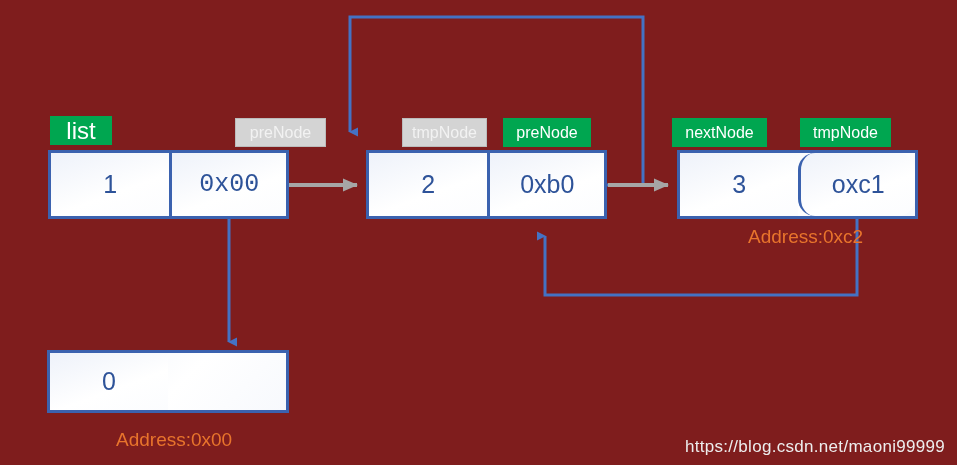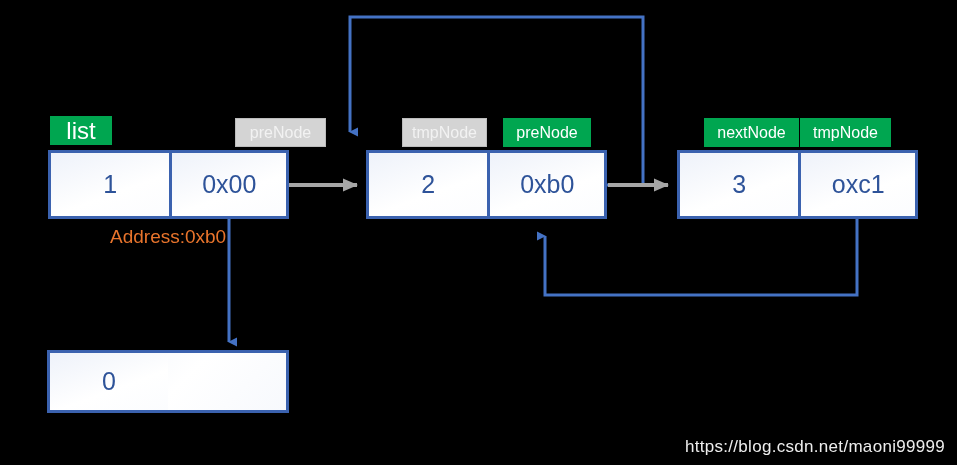--- a/index.html
+++ b/index.html
@@ -7,21 +7,21 @@
     padding: 0;
     background: #ffffff;
   }
   body {
     font-family: "Liberation Sans", sans-serif;
   }
   #canvas {
     position: relative;
     width: 957px;
     height: 465px;
-    background: #000000;
+    background: #7f1d1d;
     overflow: hidden;
   }
   .svg-layer {
     position: absolute;
     left: 0;
     top: 0;
     width: 957px;
     height: 465px;
   }
   
@@ -134,57 +134,58 @@
   <div class="tag green big" style="left:50px; top:116px; width:62px; height:29px;">
     <span>list</span>
   </div>
   <div class="tag gray" style="left:235px; top:118px; width:91px; height:29px;">
     <span>preNode</span>
   </div>
   <div class="node" style="left:48px; top:150px; width:241px; height:69px;">
     <div class="cell" style="width:120px;">
       <span>1</span>
     </div>
-    <div class="cell right" style="width:118px;">
+    <div class="cell right" style="width:118px;font-family:Liberation Mono, monospace;">
       <span>0x00</span>
     </div>
   </div>
-  <div class="addr" style="left:110px; top:226px;">Address:0xb0</div>
 
   <div class="tag gray" style="left:402px; top:118px; width:85px; height:29px;">
     <span>tmpNode</span>
   </div>
   <div class="tag green" style="left:503px; top:118px; width:88px; height:29px;">
     <span>preNode</span>
   </div>
   <div class="node" style="left:366px; top:150px; width:241px; height:69px;">
     <div class="cell" style="width:120px;">
       <span>2</span>
     </div>
     <div class="cell right" style="width:118px;align-items:center;">
       <span>0xb0</span>
     </div>
   </div>
 
-  <div class="tag green" style="left:704px; top:118px; width:95px; height:29px;">
+  <div class="tag green" style="left:672px; top:118px; width:95px; height:29px;">
     <span>nextNode</span>
   </div>
   <div class="tag green" style="left:800px; top:118px; width:91px; height:29px;">
     <span>tmpNode</span>
   </div>
   <div class="node" style="left:677px; top:150px; width:241px; height:69px;">
     <div class="cell" style="width:120px;">
       <span>3</span>
     </div>
-    <div class="cell right" style="width:118px;">
+    <div class="cell right" style="width:118px;border-radius:17px;">
       <span>oxc1</span>
     </div>
   </div>
+  <div class="addr" style="left:748px; top:226px;">Address:0xc2</div>
 
   <div class="node" style="left:47px; top:350px; width:242px; height:63px;">
     <div class="cell" style="width:118px;">
       <span>0</span>
     </div>
   </div>
+  <div class="addr" style="left:116px; top:429px;">Address:0x00</div>
 
   <div class="watermark">https://blog.csdn.net/maoni99999</div>
 
 </div>
 
 </body></html>

